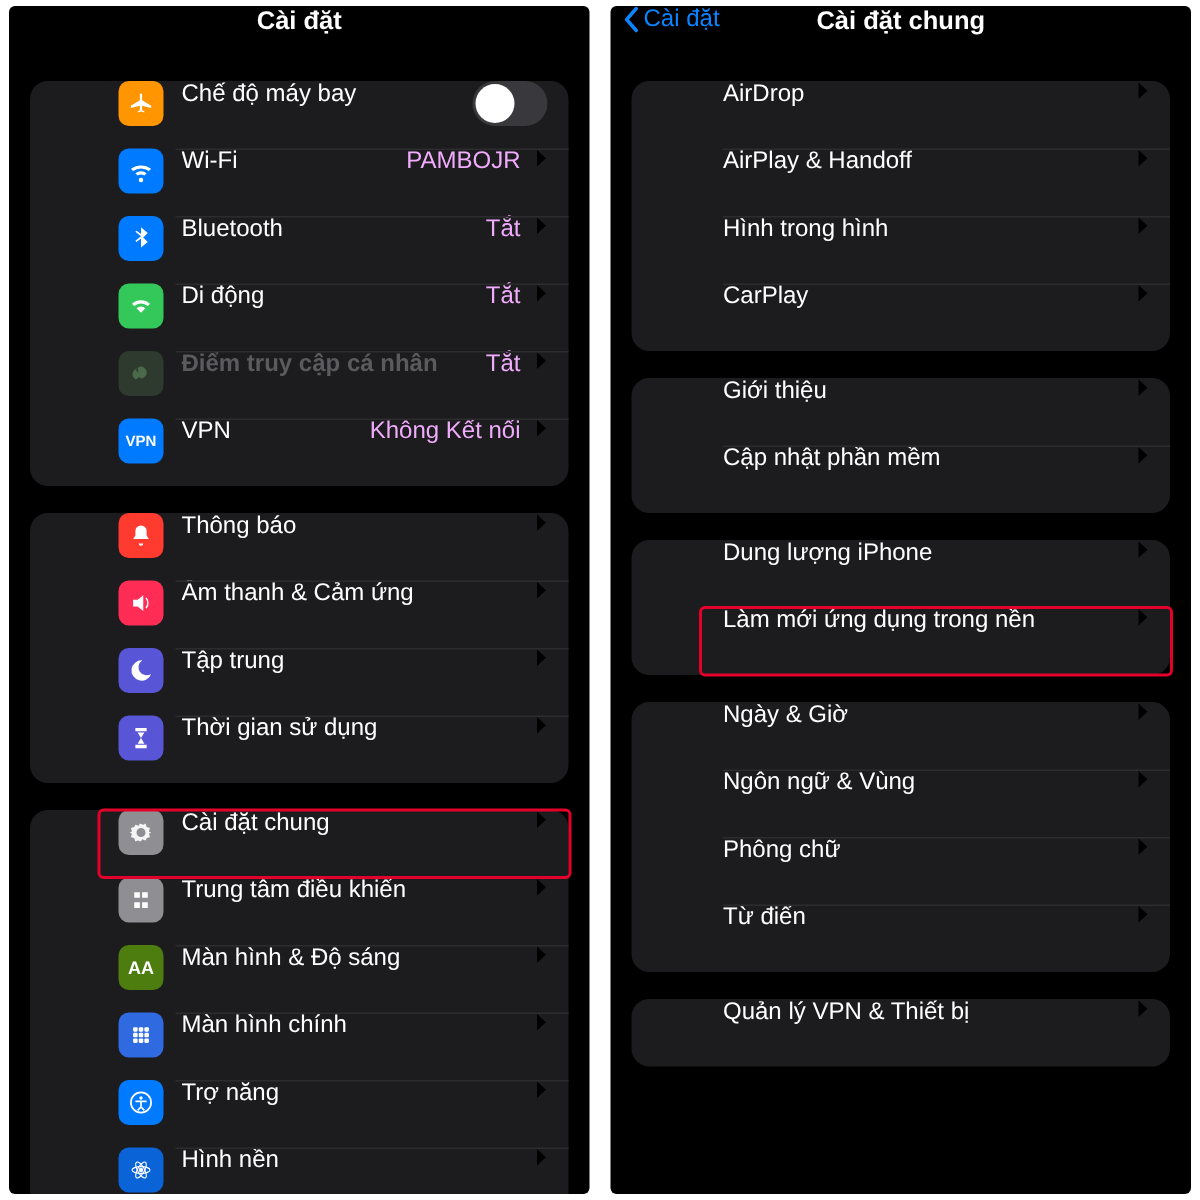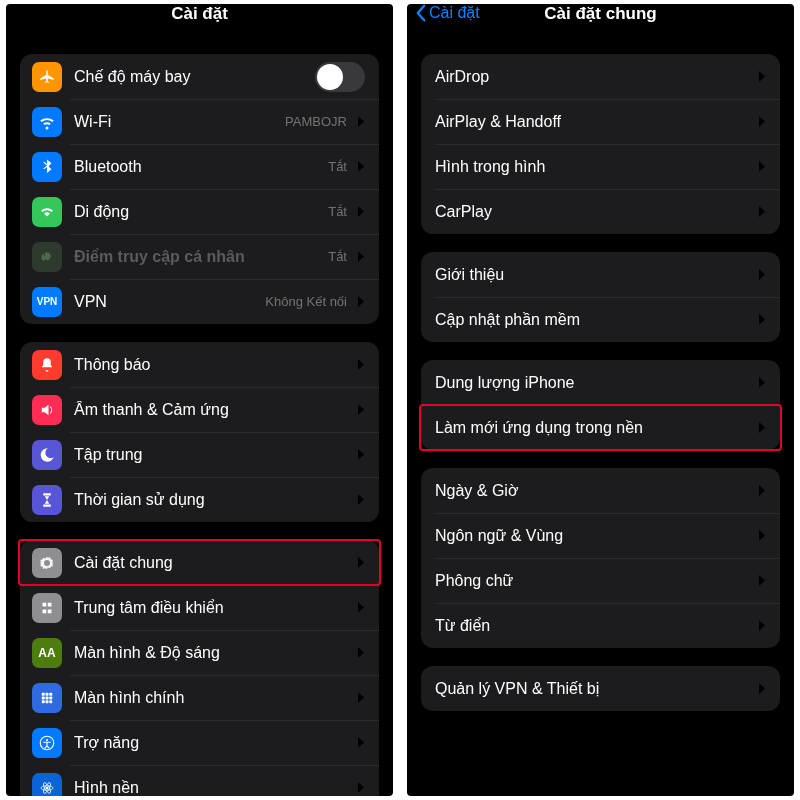--- a/index.html
+++ b/index.html
@@ -52,26 +52,26 @@
   }
   .group {
     background: #1c1c1e;
     border-radius: 12px;
     margin-top: 18px;
     overflow: visible;
   }
   .group:first-child { margin-top: 8px; }
   .row {
     display: flex;
-    align-items: center;
     height: 45px;
     padding: 0 14px 0 12px;
     position: relative;
     color: #fff;
     font-size: 16px;
+    margin-left: 47px;
   }
   .row + .row::before {
     content: "";
     position: absolute;
     left: 50px;
     right: 0;
     top: 0;
     height: 1px;
     background: #2c2c2e;
   }
@@ -83,21 +83,21 @@
     border-radius: 7px;
     margin-right: 12px;
     flex: 0 0 30px;
     display: flex;
     align-items: center;
     justify-content: center;
     color: #fff;
   }
   .icon svg { width: 18px; height: 18px; }
   .label { flex: 1; min-width: 0; white-space: nowrap; overflow: hidden; text-overflow: ellipsis; }
-  .value { color: #737373; font-size: 13px; margin-left: 6px; }
+  .value { color: #f0abfc; font-size: 16px; margin-left: 6px; }
   .chev {
     width: 8px;
     height: 13px;
     margin-left: 10px;
     flex: 0 0 8px;
   }
   .row.dimmed .label { color: #5a5a5f; font-weight: bold; }
   .toggle {
     width: 50px;
     height: 30px;

